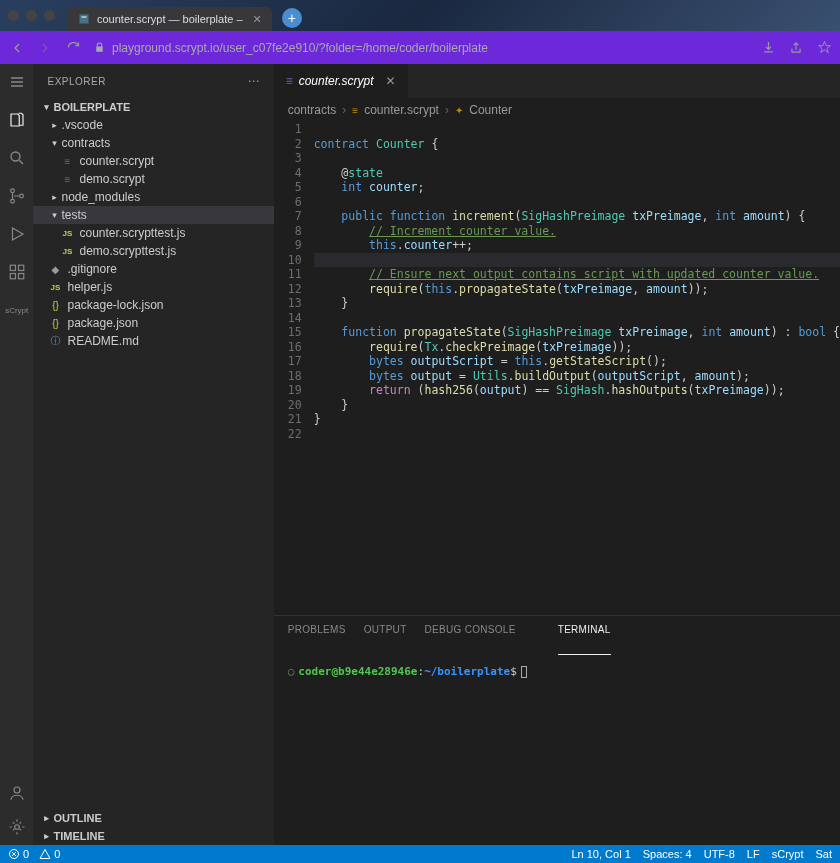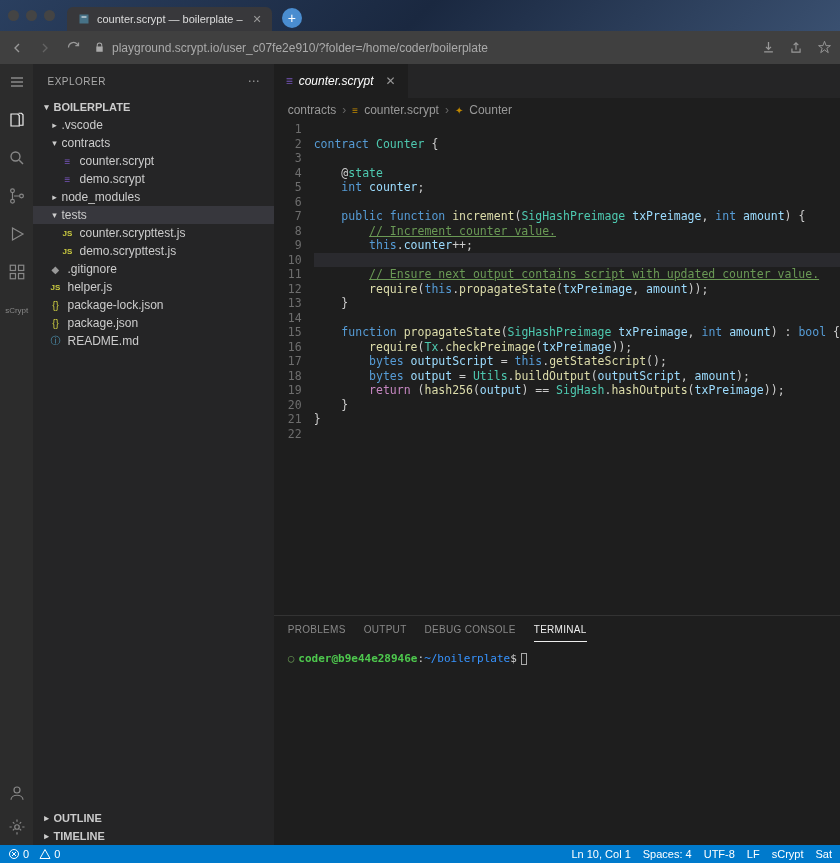--- a/index.html
+++ b/index.html
@@ -7,21 +7,21 @@
     
     
     .browser-chrome { height: 31px; background: linear-gradient(135deg, #2a3f5f 0%, #1a2840 50%, #3a5070 100%); display: flex; align-items: center; padding: 0 8px; }
     .traffic-lights { display: flex; gap: 7px; margin-right: 12px; }
     .traffic-light { width: 11px; height: 11px; border-radius: 50%; background: #444; }
     .browser-tab { background: #38383b; height: 24px; border-radius: 6px 6px 0 0; display: flex; align-items: center; padding: 0 10px; min-width: 180px; color: #ddd; font-size: 11px; margin-top: 7px; position: relative; }
     .browser-tab .tab-icon { width: 14px; height: 14px; margin-right: 6px; display: inline-flex; align-items: center; justify-content: center; }
     .browser-tab .tab-close { margin-left: auto; padding-left: 10px; color: #999; }
     .new-tab-btn { width: 20px; height: 20px; border-radius: 50%; background: #4a8dd0; color: #fff; display: flex; align-items: center; justify-content: center; margin-left: 10px; margin-top: 4px; font-size: 14px; }
     
-    .url-bar-row { height: 33px; background: #404040; display: flex; align-items: center; padding: 0 8px; gap: 10px; }
+    .url-bar-row { height: 33px; background: #6d28d9; display: flex; align-items: center; padding: 0 8px; gap: 10px; }
     .nav-btn { width: 18px; height: 18px; display: flex; align-items: center; justify-content: center; color: #999; }
     .nav-btn.disabled { opacity: 0.4; }
     .url-field { flex: 1; display: flex; align-items: center; gap: 6px; color: #aaa; font-size: 12px; }
     .lock-icon { width: 14px; display: flex; justify-content: center; color: #aaa; }
     .url-actions { display: flex; gap: 12px; margin-left: auto; color: #999; }
     .url-actions > * { width: 16px; display: flex; align-items: center; justify-content: center; }
     
     
     .vscode { display: flex; height: calc(100% - 64px - 18px); }
     
@@ -59,25 +59,25 @@
     
     .kw { color: #569cd6; } .kw2 { color: #c586c0; } 
     .fn { color: #dcdcaa; } .type { color: #4ec9b0; }
     .cm { color: #6a9955; text-decoration: underline; } .var { color: #9cdcfe; }
     .prop { color: #9cdcfe; }
     .par { color: #ccc; } .at { color: #4ec9b0;}
     
     .panel { height: 230px; border-top: 1px solid #333; display: flex; flex-direction: column; }
     .panel-tabs { display: flex; gap: 18px; padding: 8px 14px 6px; font-size: 10px; }
     .panel-tab { color: #888; letter-spacing: 0.3px; }
-    .panel-tab.active { color: #eee; border-bottom: 1px solid #eee; padding-bottom: 6px; }
+    .panel-tab.active { color: #eee; border-bottom: 1px solid #eee; padding-bottom: 19px; margin-left: 24px; }
     .terminal { font-family: Menlo, Monaco, monospace; font-size: 11px; padding: 4px 14px; display: flex; align-items: center; gap: 4px;}
     .term-circle { color: #608b4e; }
     .term-green { color: #4ec94e; font-weight: bold;}
-    .term-blue { color: #3794ff; font-weight: normal; }
+    .term-blue { color: #3794ff; font-weight: bold; }
     .cursor-block { width: 6px; height: 12px; border: 1px solid #aaa; display: inline-block; }
     
     .status-bar { height: 18px; background: #007acc; color: #fff; display: flex; align-items: center; font-size: 11px; padding: 0 8px; position: absolute; bottom: 0; left:0; right:0;}
     .status-left { display: flex; gap: 10px; align-items: center; }
     .status-right { margin-left: auto; display: flex; gap: 12px; }
     .status-item { display: flex; align-items: center; gap: 3px; }
     
     svg { display: block; }
   </style>
 </head>

